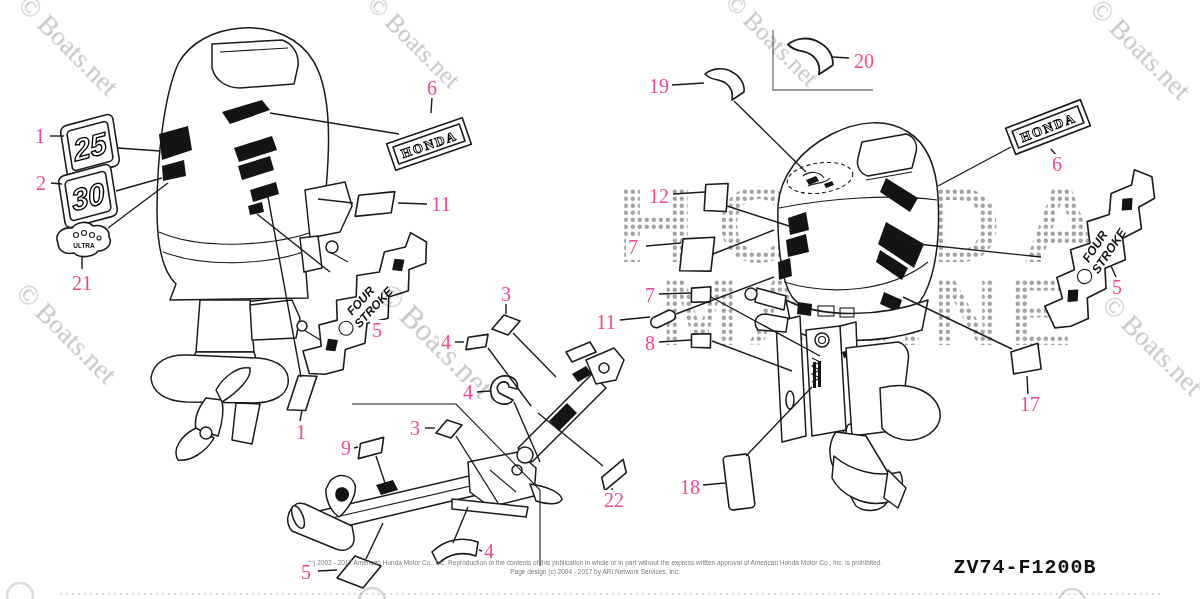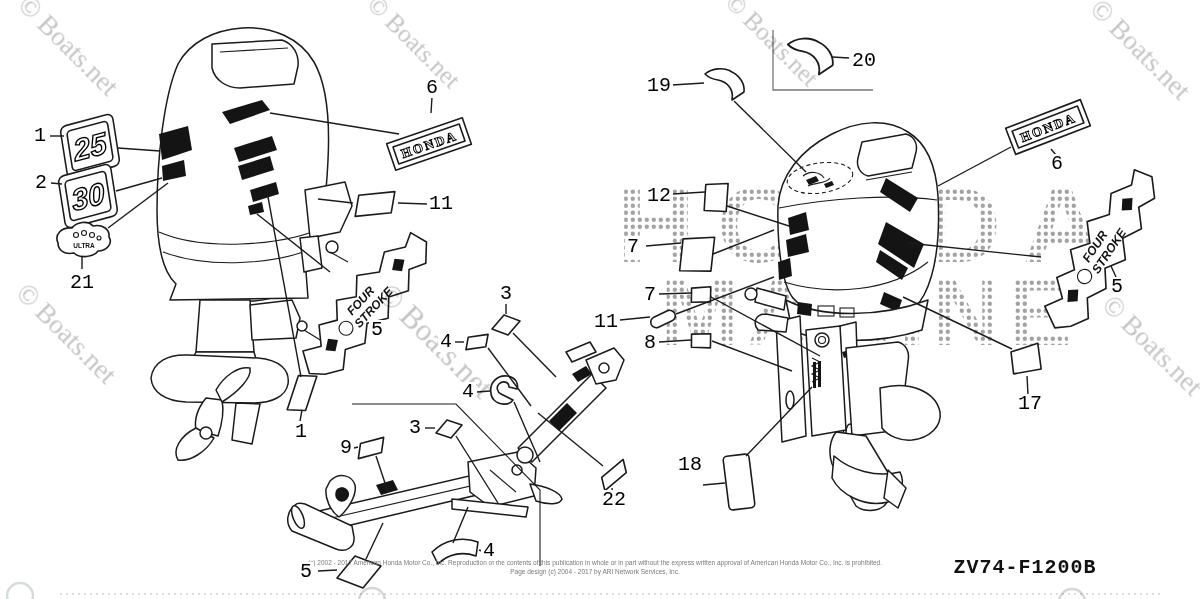--- a/index.html
+++ b/index.html
@@ -1,20 +1,20 @@
 <!DOCTYPE html>
 <html><head>
 <meta charset="utf-8">
 <style>
   html,body{margin:0;padding:0;background:#ffffff;}
   .stage{position:relative;width:1200px;height:599px;background:#fff;overflow:hidden;
          font-family:"Liberation Sans",sans-serif;}
   .stage svg{position:absolute;left:0;top:0;}
-  .callout{position:absolute;transform:translate(-50%,-50%);font-size:20px;color:#000000;
-           background:#fff;padding:0 2px;line-height:1;font-family:Liberation Mono, monospace;}
+  .callout{position:absolute;transform:translate(-50%,-50%);font-size:20px;color:#ec4899;
+           background:#fff;padding:0 2px;line-height:1;font-family:Liberation Serif, serif;}
   .wm{font-family:"Liberation Serif",serif;}
   .ht{font-family:"Liberation Sans",sans-serif;font-weight:bold;}
   .ln{stroke:#1b1b1b;stroke-width:1.4;fill:none;}
   .draw{stroke:#1b1b1b;stroke-width:1.5;fill:#ffffff;stroke-linejoin:round;}
   .drawthin{stroke:#1b1b1b;stroke-width:1.1;fill:none;}
   .blk{fill:#141414;stroke:none;}
   .decal{stroke:#1b1b1b;stroke-width:1.6;fill:#ffffff;stroke-linejoin:round;}
   .footer-text{font-size:6.5px;fill:#7a7a7a;font-family:"Liberation Sans",sans-serif;}
   .code{font-family:"Liberation Mono",monospace;font-weight:bold;font-size:20px;fill:#111;letter-spacing:1px;}
 </style>
@@ -331,17 +331,17 @@
 <span class="callout" style="left:306px;top:572px">5</span>
 <span class="callout" style="left:489px;top:551px">4</span>
 <span class="callout" style="left:614px;top:500px">22</span>
 <span class="callout" style="left:659px;top:86px">19</span>
 <span class="callout" style="left:864px;top:61px">20</span>
 <span class="callout" style="left:659px;top:196px">12</span>
 <span class="callout" style="left:633px;top:247px">7</span>
 <span class="callout" style="left:650px;top:295px">7</span>
 <span class="callout" style="left:606px;top:322px">11</span>
 <span class="callout" style="left:650px;top:343px">8</span>
-<span class="callout" style="left:690px;top:465px">18</span>
+<span class="callout" style="left:690px;top:487px">18</span>
 <span class="callout" style="left:1030px;top:404px">17</span>
 <span class="callout" style="left:1057px;top:164px">6</span>
 <span class="callout" style="left:1117px;top:287px">5</span>
 </div>
 
 </body></html>

